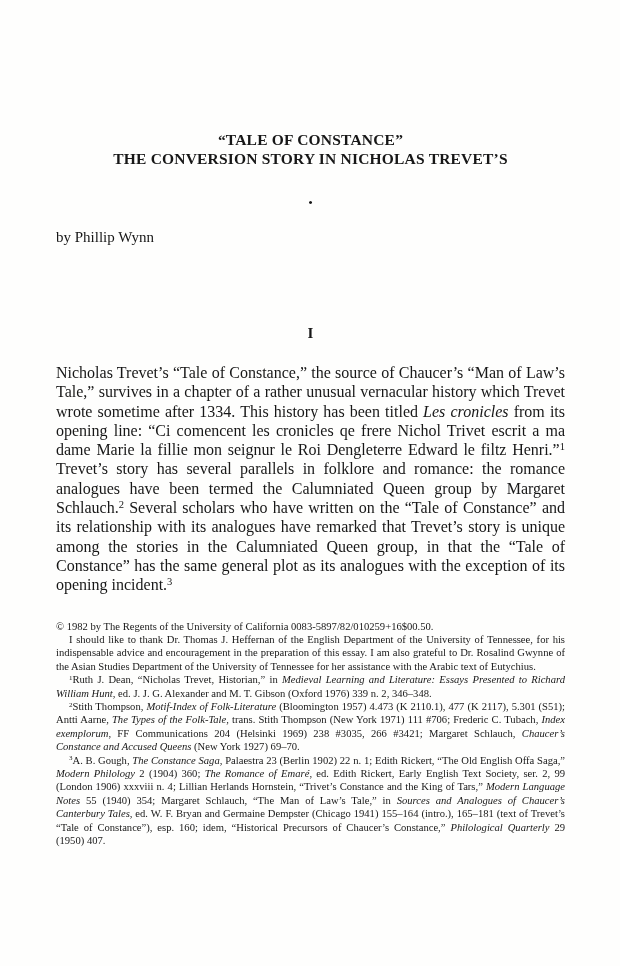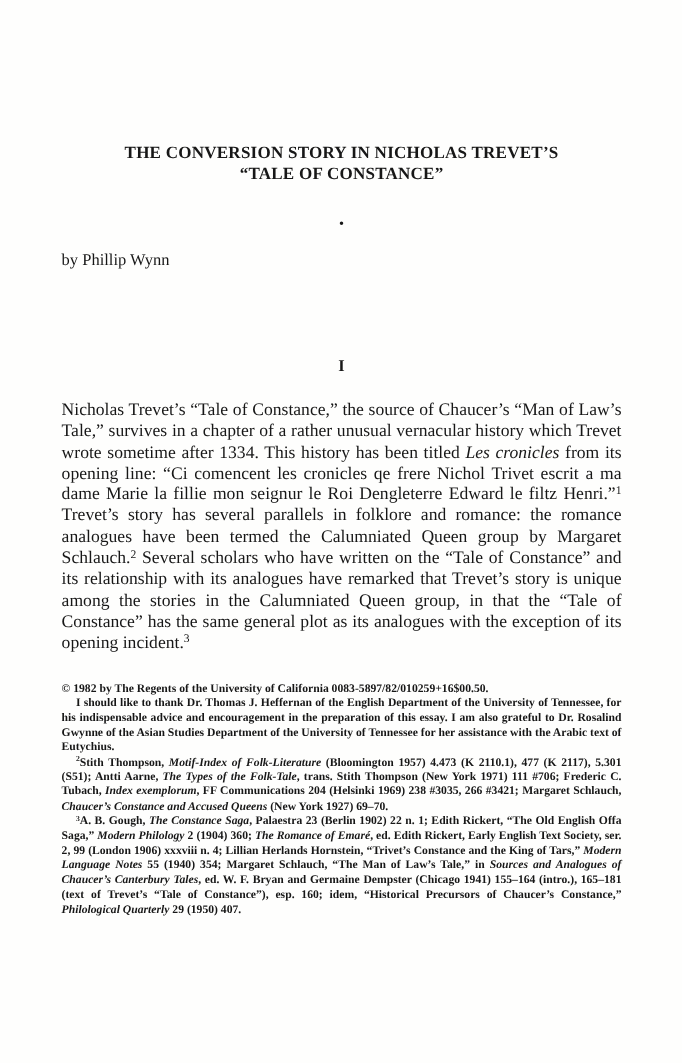--- a/index.html
+++ b/index.html
@@ -55,53 +55,53 @@
     margin: 20px 0 0 0;
     font-size: 16px;
     line-height: 19.3px;
     text-align: justify;
   }
   .footnotes {
     margin-top: 25px;
     font-size: 10.6px;
     line-height: 13.4px;
     text-align: justify;
-    font-weight: bold;
   }
   .footnotes p { margin: 0; }
   .footnotes p.indent { text-indent: 13px; }
   sup {
     font-size: 66%;
     line-height: 0;
     vertical-align: baseline;
     position: relative;
     top: -0.5em;
   }
   em { font-style: italic; }
 </style>
 </head>
 <body>
 
 <div class="page">
   <div class="content">
 
     <h1 class="title">
+      <span class="title-line">“TALE OF CONSTANCE”</span>
       <span class="title-line">THE CONVERSION STORY IN NICHOLAS TREVET’S</span>
-      <span class="title-line">“TALE OF CONSTANCE”</span>
     </h1>
 
     <div class="separator">•</div>
 
     <div class="byline">by Phillip Wynn</div>
 
     <div class="section-heading">I</div>
 
     <p class="body-text">Nicholas Trevet’s “Tale of Constance,” the source of Chaucer’s “Man of Law’s Tale,” survives in a chapter of a rather unusual vernacular history which Trevet wrote sometime after 1334. This history has been titled <em>Les cronicles</em> from its opening line: “Ci comencent les cronicles qe frere Nichol Trivet escrit a ma dame Marie la fillie mon seignur le Roi Dengleterre Edward le filtz Henri.”<sup>1</sup> Trevet’s story has several parallels in folklore and romance: the romance analogues have been termed the Calumniated Queen group by Margaret Schlauch.<sup>2</sup> Several scholars who have written on the “Tale of Constance” and its relationship with its analogues have remarked that Trevet’s story is unique among the stories in the Calumniated Queen group, in that the “Tale of Constance” has the same general plot as its analogues with the exception of its opening incident.<sup>3</sup></p>
 
     <div class="footnotes">
       <p>© 1982 by The Regents of the University of California 0083-5897/82/010259+16$00.50.</p>
       <p class="indent">I should like to thank Dr. Thomas J. Heffernan of the English Department of the University of Tennessee, for his indispensable advice and encouragement in the preparation of this essay. I am also grateful to Dr. Rosalind Gwynne of the Asian Studies Department of the University of Tennessee for her assistance with the Arabic text of Eutychius.</p>
+      <p class="indent"><sup>1</sup>Ruth J. Dean, “Nicholas Trevet, Historian,” in <em>Medieval Learning and Literature: Essays Presented to Richard William Hunt</em>, ed. J. J. G. Alexander and M. T. Gibson (Oxford 1976) 339 n. 2, 346–348.</p>
       <p class="indent"><sup>2</sup>Stith Thompson, <em>Motif-Index of Folk-Literature</em> (Bloomington 1957) 4.473 (K 2110.1), 477 (K 2117), 5.301 (S51); Antti Aarne, <em>The Types of the Folk-Tale</em>, trans. Stith Thompson (New York 1971) 111 #706; Frederic C. Tubach, <em>Index exemplorum</em>, FF Communications 204 (Helsinki 1969) 238 #3035, 266 #3421; Margaret Schlauch, <em>Chaucer’s Constance and Accused Queens</em> (New York 1927) 69–70.</p>
       <p class="indent"><sup>3</sup>A. B. Gough, <em>The Constance Saga</em>, Palaestra 23 (Berlin 1902) 22 n. 1; Edith Rickert, “The Old English Offa Saga,” <em>Modern Philology</em> 2 (1904) 360; <em>The Romance of Emaré</em>, ed. Edith Rickert, Early English Text Society, ser. 2, 99 (London 1906) xxxviii n. 4; Lillian Herlands Hornstein, “Trivet’s Constance and the King of Tars,” <em>Modern Language Notes</em> 55 (1940) 354; Margaret Schlauch, “The Man of Law’s Tale,” in <em>Sources and Analogues of Chaucer’s Canterbury Tales</em>, ed. W. F. Bryan and Germaine Dempster (Chicago 1941) 155–164 (intro.), 165–181 (text of Trevet’s “Tale of Constance”), esp. 160; idem, “Historical Precursors of Chaucer’s Constance,” <em>Philological Quarterly</em> 29 (1950) 407.</p>
     </div>
 
   </div>
 </div>
 
 </body></html>

